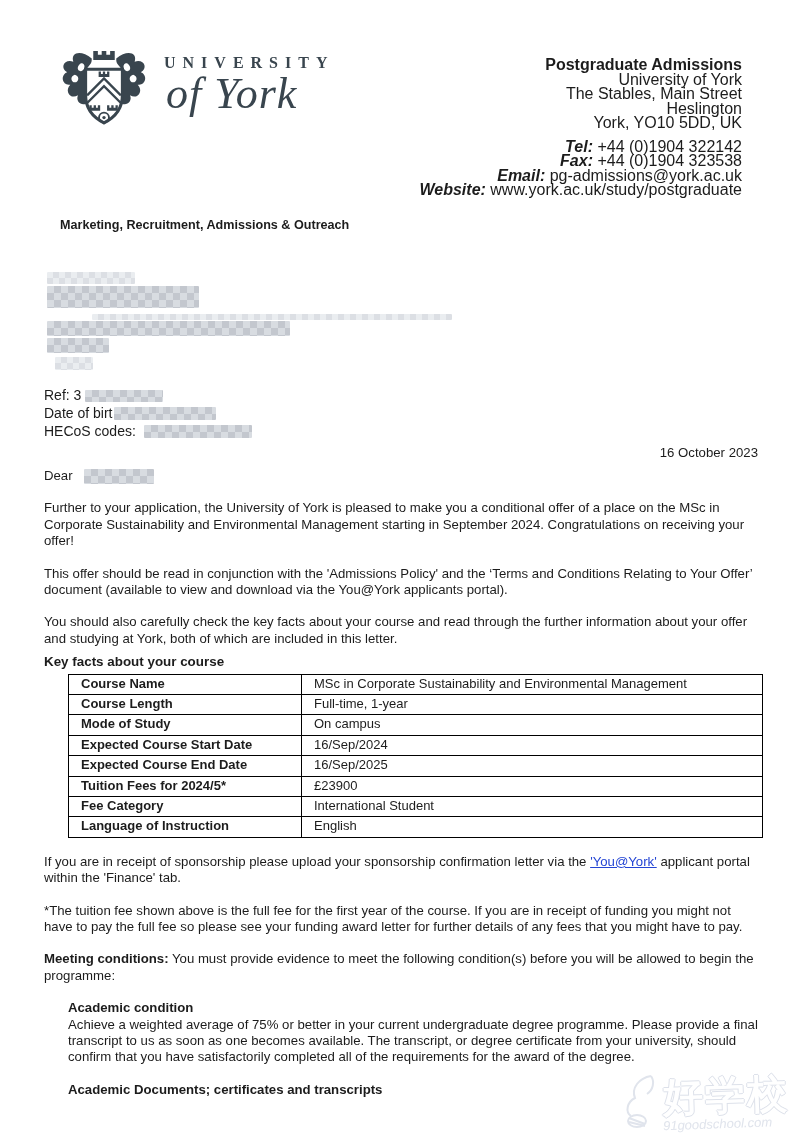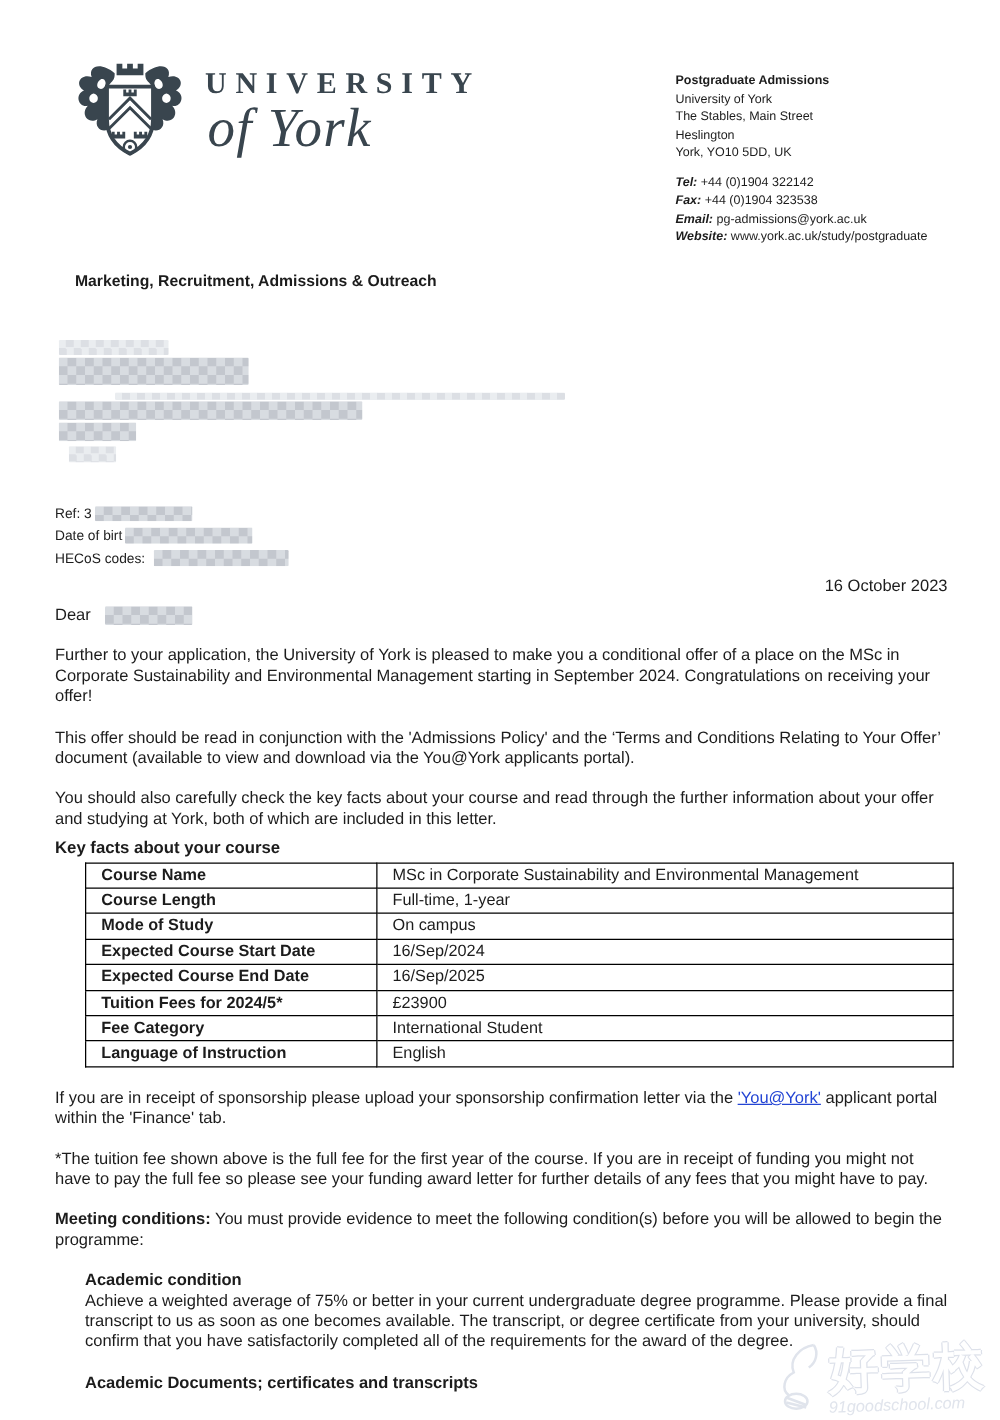--- a/index.html
+++ b/index.html
@@ -12,51 +12,51 @@
     color:#1c1c1c;
     overflow:hidden;
   }
   
   .header{display:flex;justify-content:space-between;padding:40px 58px 0 58px;}
   .logo-block{display:flex;align-items:flex-start;}
   .crest{flex:0 0 auto;}
   .wordmark{margin:14px 0 0 14px;color:#39454e;}
   .wm-line1{
     font-family:"Liberation Serif",serif;
-    font-size:24px;font-weight:bold;letter-spacing:7px;
+    font-size:16px;font-weight:bold;letter-spacing:7px;
   }
   .wm-line2{
     font-family:Liberation Serif, serif;
     font-style:italic;font-size:44px;line-height:40px;
     margin-top:2px;margin-left:2px;letter-spacing:1px;
   }
   .dept-line{margin:20px 0 0 60px;font-weight:bold;font-size:12.6px;}
   .contact{
-    font-size:10px;line-height:14.5px;padding-top:18px;color:#1c1c1c;
+    text-align:right;font-size:16px;line-height:14.5px;padding-top:18px;color:#1c1c1c;
     white-space:nowrap;
   }
   .contact .b{font-weight:bold;}
   .contact .gap{height:9px;}
   .lbl{font-weight:bold;font-style:italic;}
   
   .mosaic{
     display:inline-block;vertical-align:middle;
     background:
       repeating-conic-gradient(#b9bec6 0% 25%, #d2d6dc 0% 50%) 0 0/14px 14px;
     opacity:.85;border-radius:1px;
   }
   .mosaic.light{
     background:repeating-conic-gradient(#d4d8de 0% 25%, #e6e9ed 0% 50%) 0 0/12px 12px;
     opacity:.8;
   }
   .addr-block{margin:40px 0 0 47px;}
   .addr-block .row{display:block;}
   
   .content{margin:0 42px 0 44px;font-size:13.2px;line-height:16.4px;}
-  .refs{margin-top:32px;line-height:18px;font-size:11px;}
+  .refs{margin-top:16px;line-height:18px;font-size:14px;}
   .date-line{text-align:right;margin-top:5px;font-size:13.2px;}
   .salutation{margin-top:7px;}
   .para{margin:16px 0 0 0;}
   .b{font-weight:bold;}
   a.portal-link{color:#2445d4;text-decoration:underline;}
   
   .kf-heading{margin-top:7px;font-weight:bold;font-size:13.4px;}
   table.keyfacts{
     border-collapse:collapse;margin:3px 15px 0 24px;width:695px;table-layout:fixed;
   }

